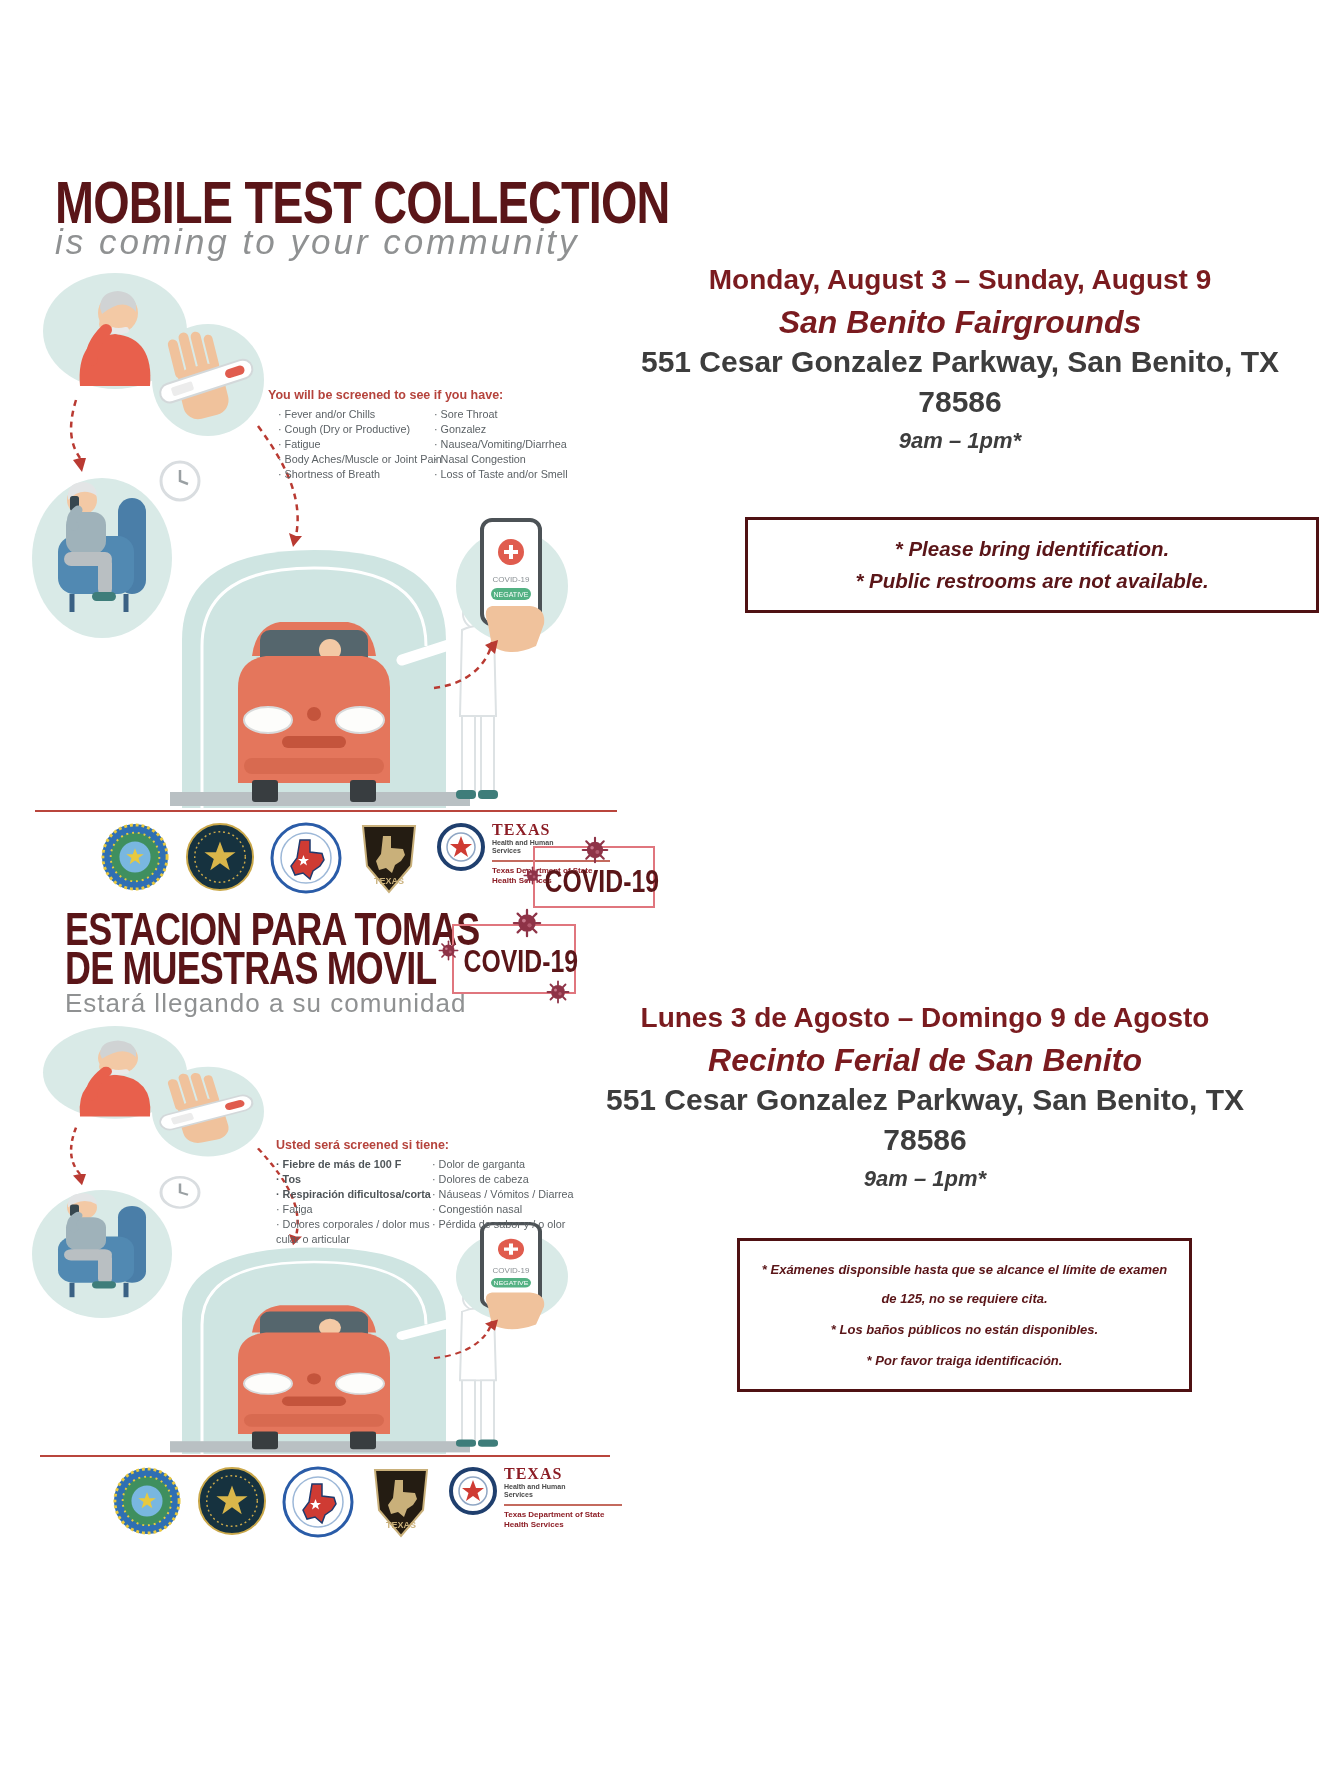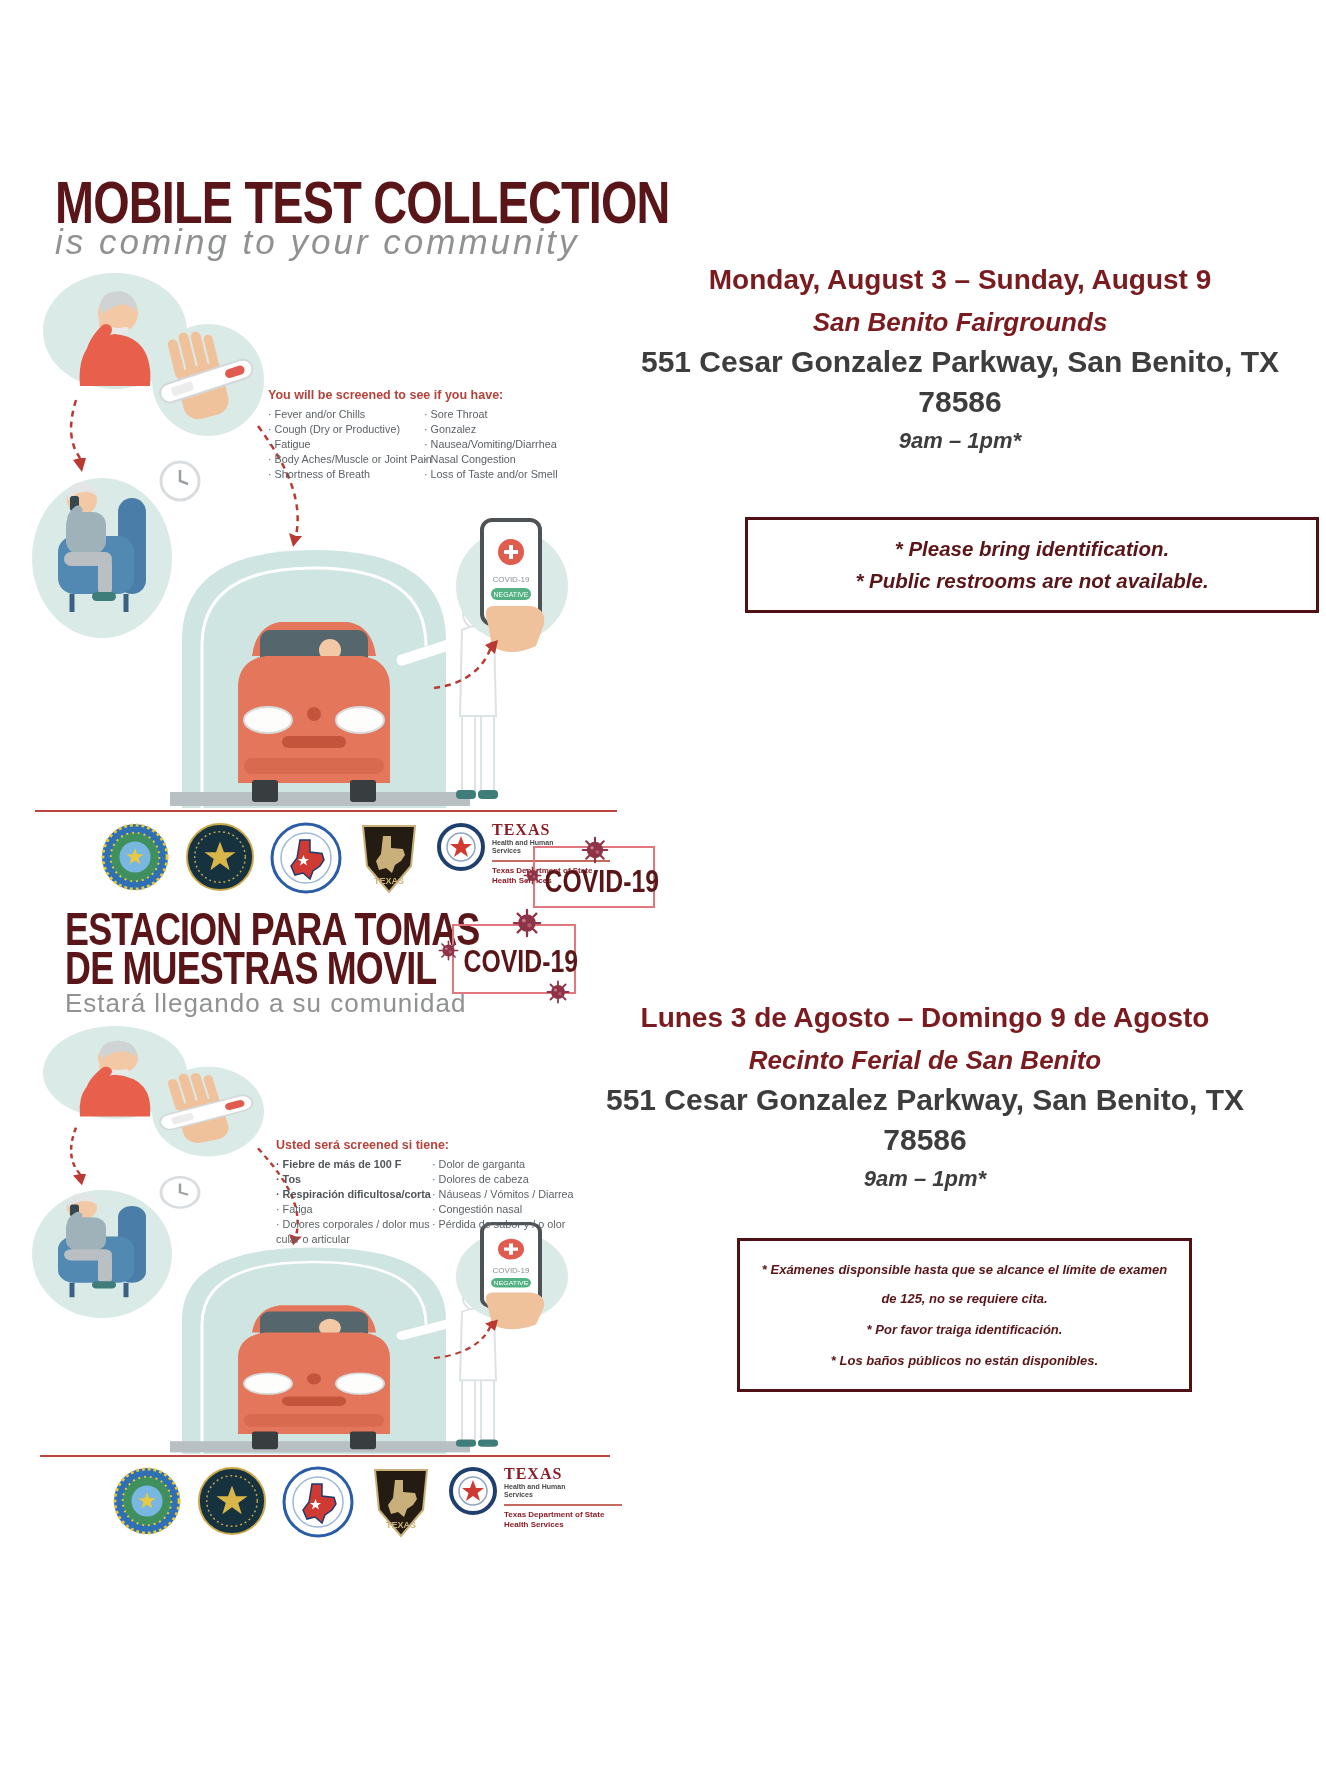--- a/index.html
+++ b/index.html
@@ -26,33 +26,33 @@
   .screening{position:absolute;}
   .scr-en{left:268px;top:388px;width:312px;}
   .scr-es{left:276px;top:1138px;width:316px;}
   .scr-head{font-size:12.5px;font-weight:bold;color:#b5433c;margin-bottom:5px;}
   .scr-cols{display:flex;}
   .sym-col{width:156px;}
   .sym-col + .sym-col{width:150px;}
   .sym-item{font-size:10.8px;color:#5c6266;line-height:15px;}
   .sym-item::before{content:"· ";}
   .sym-item.bold{font-weight:bold;color:#4f5559;}
-  .nowrap .sym-item{white-space:nowrap;}
+  .nowrap .sym-item{white-space:nowrap;margin-left:10px;}
 
   
   .rule{position:absolute;height:2px;background:#b9453c;}
   .rule-en{left:35px;top:810px;width:582px;}
   .rule-es{left:40px;top:1455px;width:570px;}
 
   
   .event{position:absolute;text-align:center;}
   .event-en{left:640px;top:258px;width:640px;}
   .event-es{left:605px;top:996px;width:640px;}
   .ev-dates{font-size:28px;font-weight:bold;color:#7a1b1f;line-height:44px;}
-  .ev-venue{font-size:26px;font-weight:bold;font-style:italic;color:#7a1b1f;line-height:40px;}
+  .ev-venue{font-size:32px;font-weight:bold;font-style:italic;color:#7a1b1f;line-height:40px;}
   .ev-addr{font-size:30px;font-weight:bold;color:#3d3d3d;line-height:40px;}
   .ev-hours{font-size:22px;font-weight:bold;font-style:italic;color:#3d3d3d;line-height:38px;}
 
   
   .note-box{position:absolute;border:3px solid #4f1113;text-align:center;padding:12px 14px;
             color:#5a1518;font-weight:bold;font-style:italic;background:#fff;}
   .box-en{left:745px;top:517px;width:540px;}
   .box-es{left:737px;top:1238px;width:421px;}
   .note-line{font-size:20.5px;line-height:30px;margin:2px 0;}
   .box-es .note-line{font-size:13px;line-height:29px;}
@@ -526,17 +526,17 @@
 
   <div class="event event-es">
     <div class="ev-dates">Lunes 3 de Agosto – Domingo 9 de Agosto</div>
     <div class="ev-venue">Recinto Ferial de San Benito</div>
     <div class="ev-addr">551 Cesar Gonzalez Parkway, San Benito, TX 78586</div>
     <div class="ev-hours">9am – 1pm*</div>
   </div>
 
   <div class="note-box box-es">
       <div class="note-line">* Exámenes disponsible hasta que se alcance el límite de examen de 125, no se requiere cita.</div>
+      <div class="note-line">* Los baños públicos no están disponibles.</div>
       <div class="note-line">* Por favor traiga identificación.</div>
-      <div class="note-line">* Los baños públicos no están disponibles.</div>
     </div>
 
 </div>
 
 </body></html>

